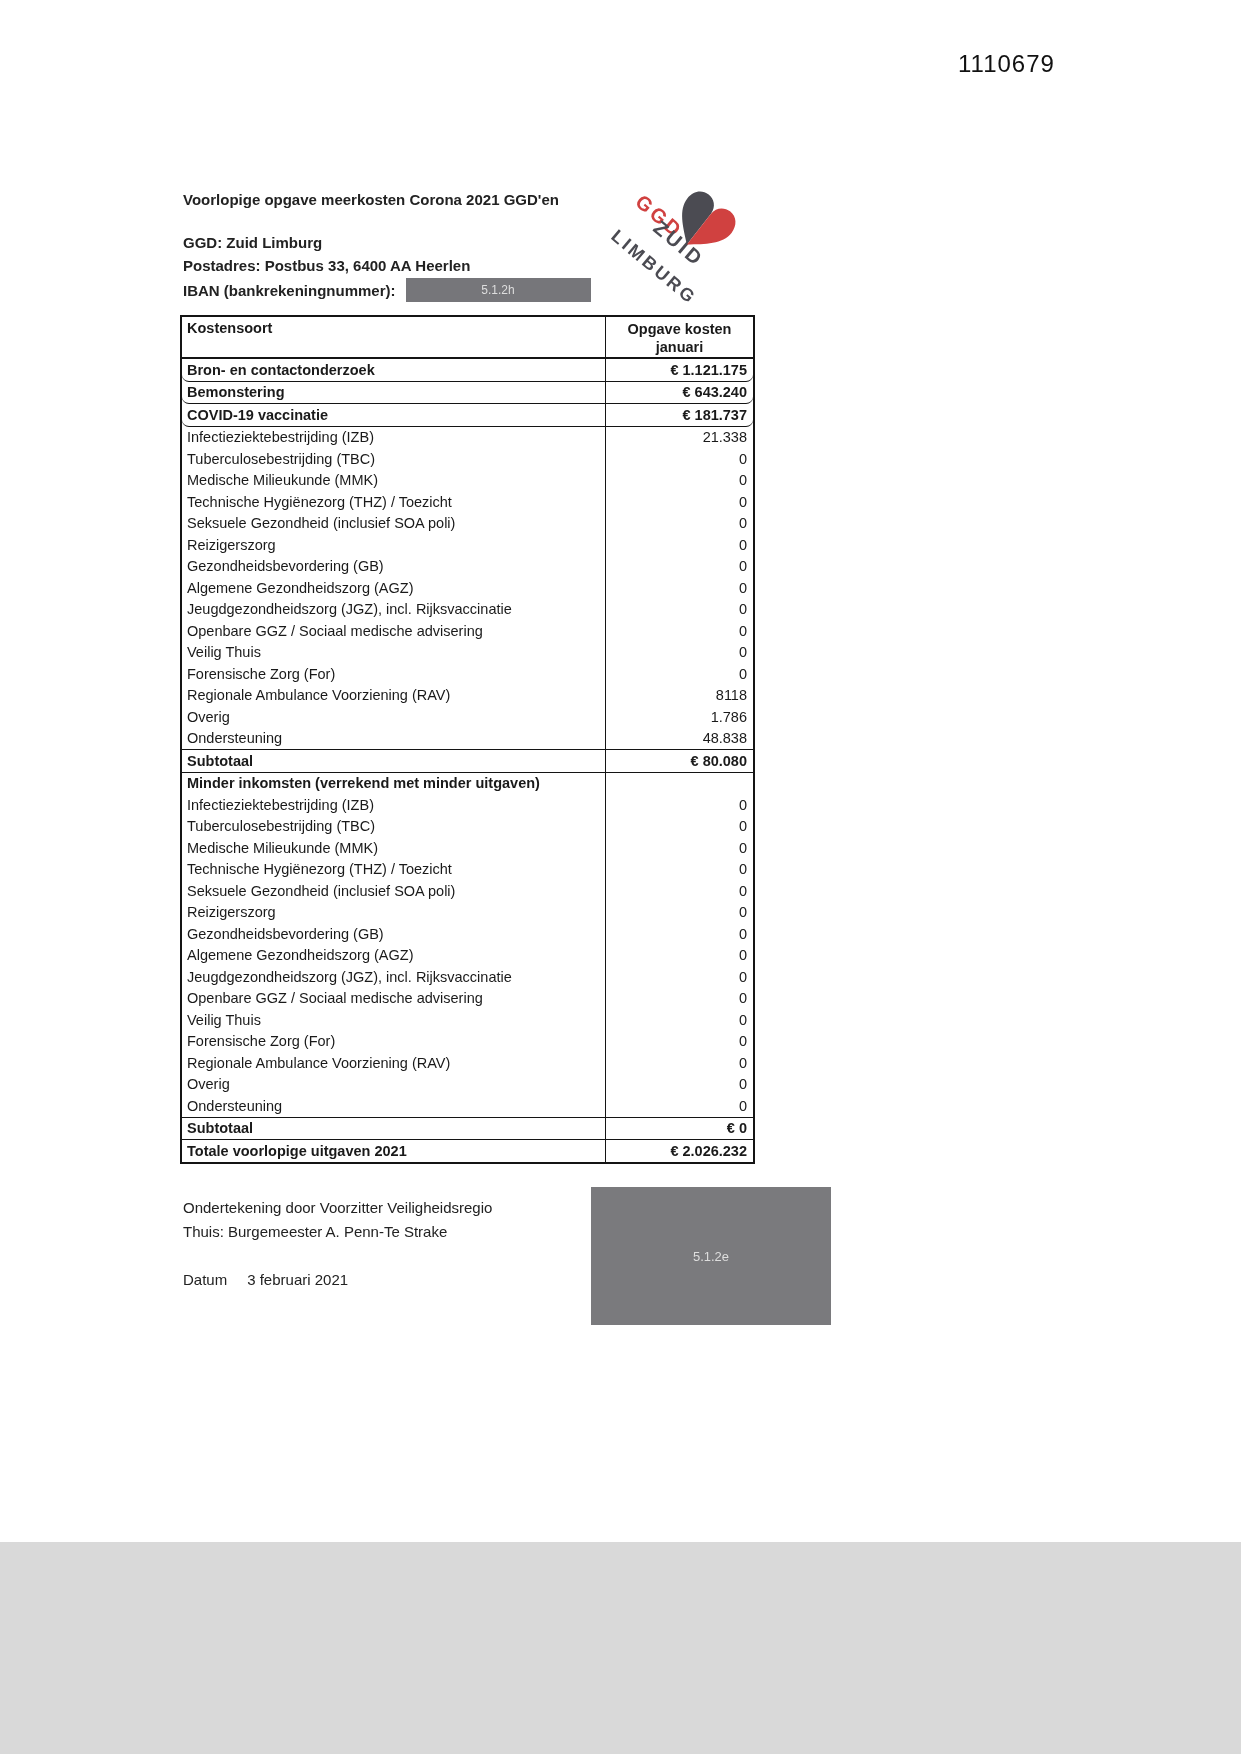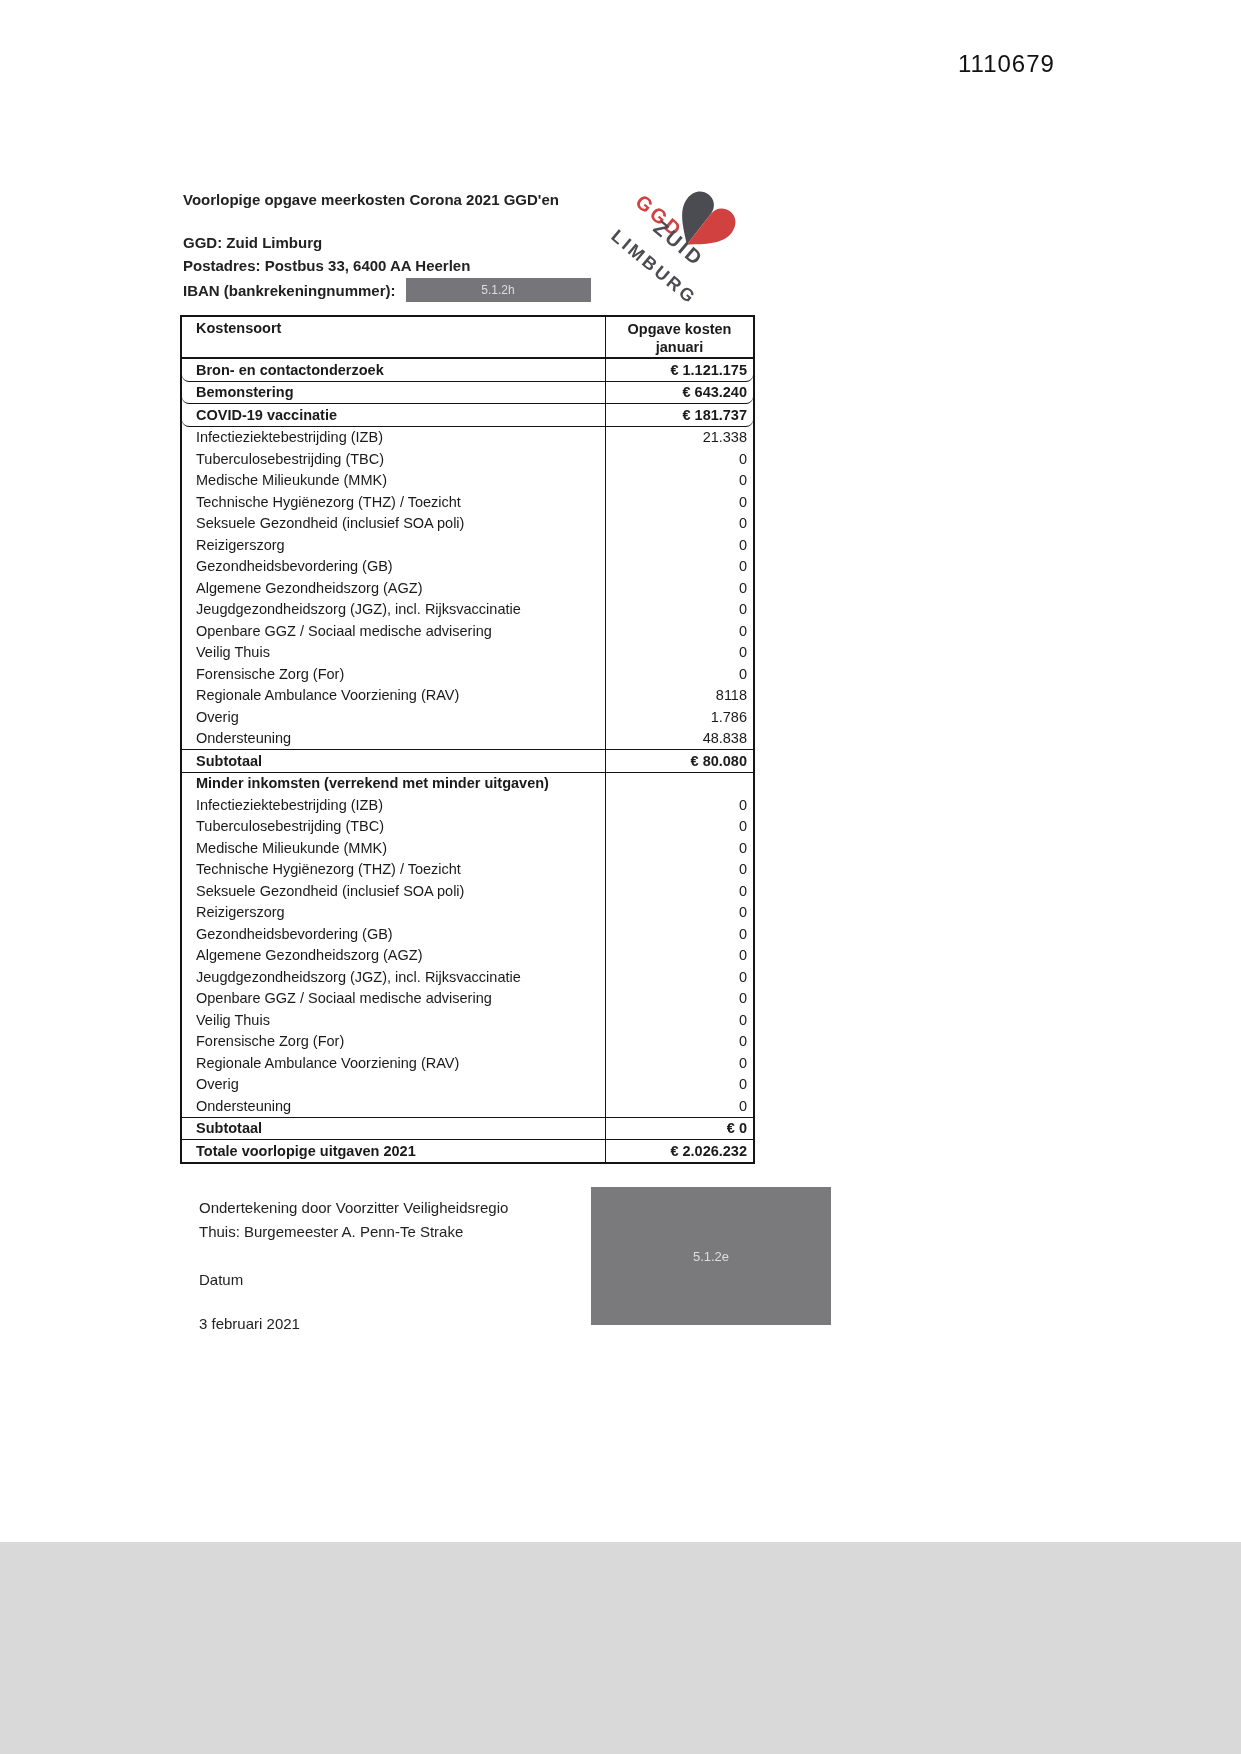--- a/index.html
+++ b/index.html
@@ -37,41 +37,41 @@
   .logo { position:absolute; left:596px; top:176px; width:200px; height:150px; }
   .cost-table {
     position:absolute; left:180px; top:315px; width:575px;
     border:2px solid #141414;
     font-size:14.5px; color:#1a1a1a;
     background:#fff;
     box-sizing:border-box;
   }
   .trow { display:flex; min-height:21.5px; align-items:stretch; }
   .c1 {
-    flex:1; padding:1px 14px;
+    flex:1; padding:1px 5px;
     border-right:1.5px solid #141414;
     display:flex; align-items:center;
   }
   .c2 {
     width:135px; padding:1px 6px;
     display:flex; align-items:center; justify-content:flex-end;
     text-align:right;
   }
   .thead { border-bottom:2px solid #141414; font-weight:bold; min-height:40px; }
   .thead .c1 { align-items:flex-start; padding-top:3px; }
   .thead .c2 { flex-direction:column; justify-content:flex-start; align-items:center; line-height:18px; padding-top:3px; text-align:center; }
   .trow.bold { font-weight:bold; border-bottom:1.5px solid #141414;border-radius:7px; }
   .trow.section { font-weight:bold; }
   .trow.subtotal { font-weight:bold; border-top:1.5px solid #141414; border-bottom:1.5px solid #141414; }
   .trow.total { font-weight:bold;justify-content:center; }
   .footer-block {
-    position:absolute; left:199px; top:1196px;
+    position:absolute; left:183px; top:1196px;
     font-size:15px; line-height:24px; color:#222; width:420px;
   }
-  .date-line { margin-top:24px; display:flex; gap:20px;flex-direction:column; }
+  .date-line { margin-top:24px; display:flex; gap:20px; }
 </style>
 </head>
 <body>
 
 <div class="page">
 
   <div class="doc-number">1110679</div>
 
   <div class="header-block">
     <div class="title">Voorlopige opgave meerkosten Corona 2021 GGD'en</div>

